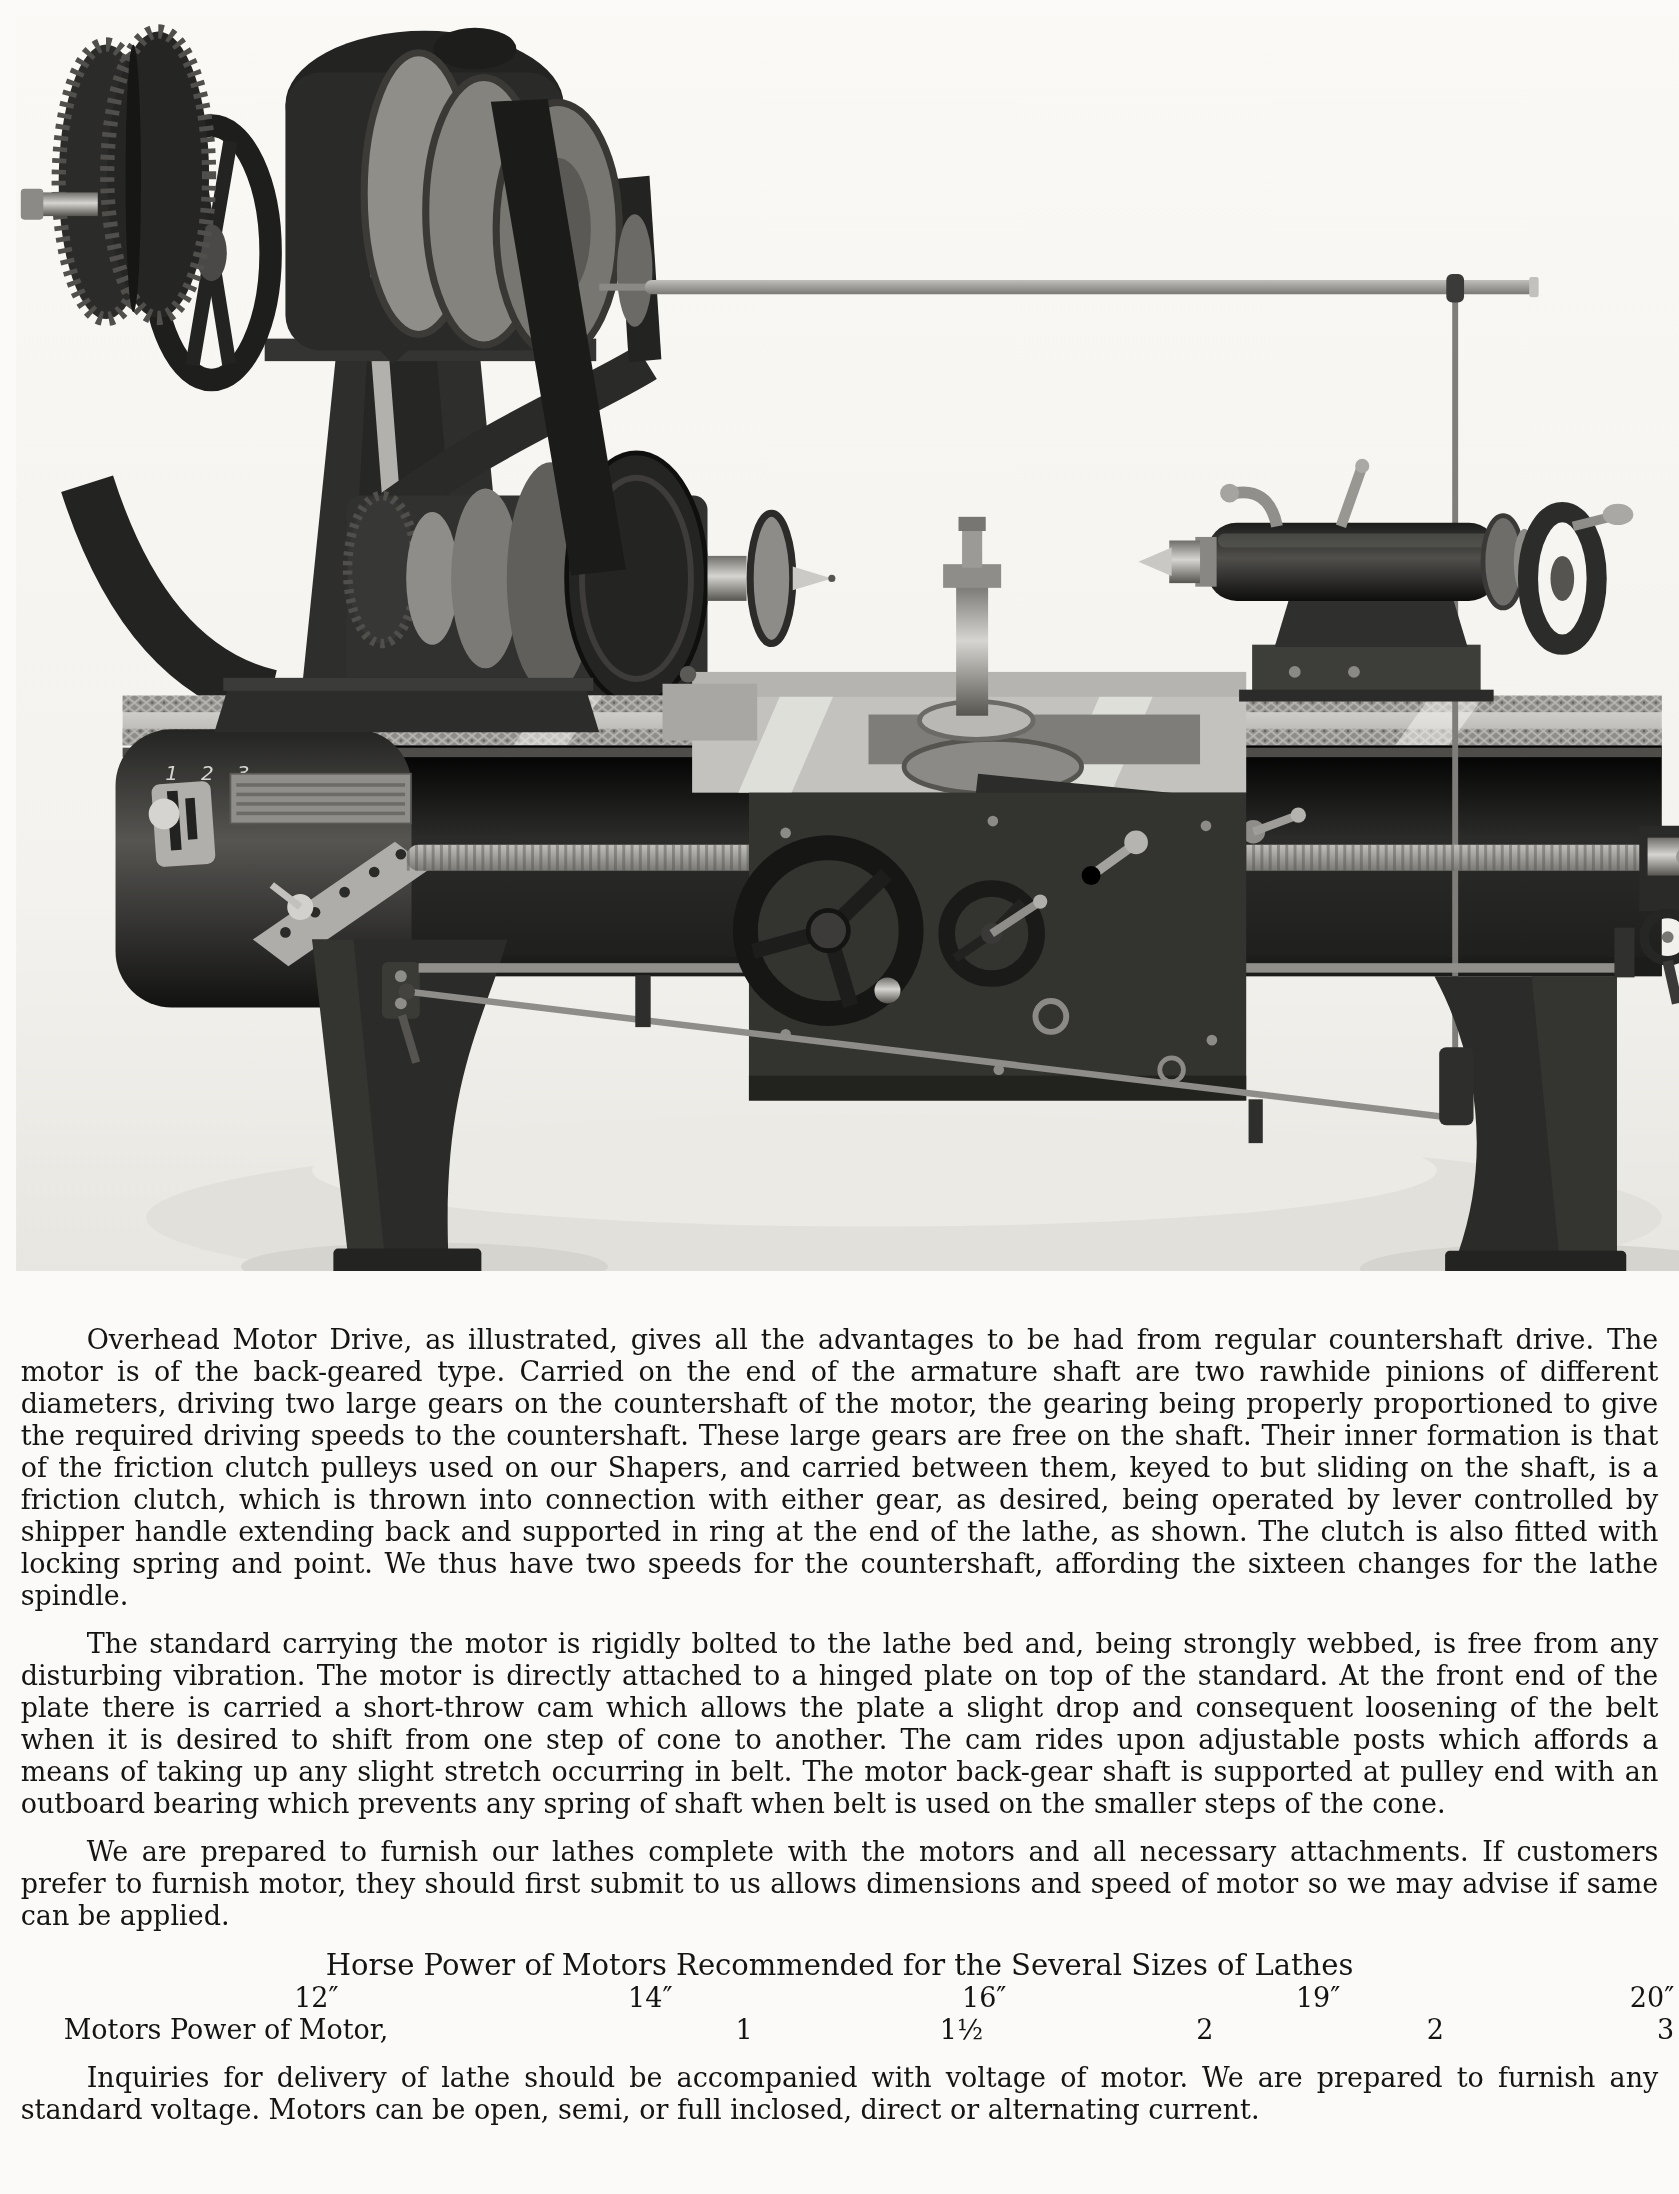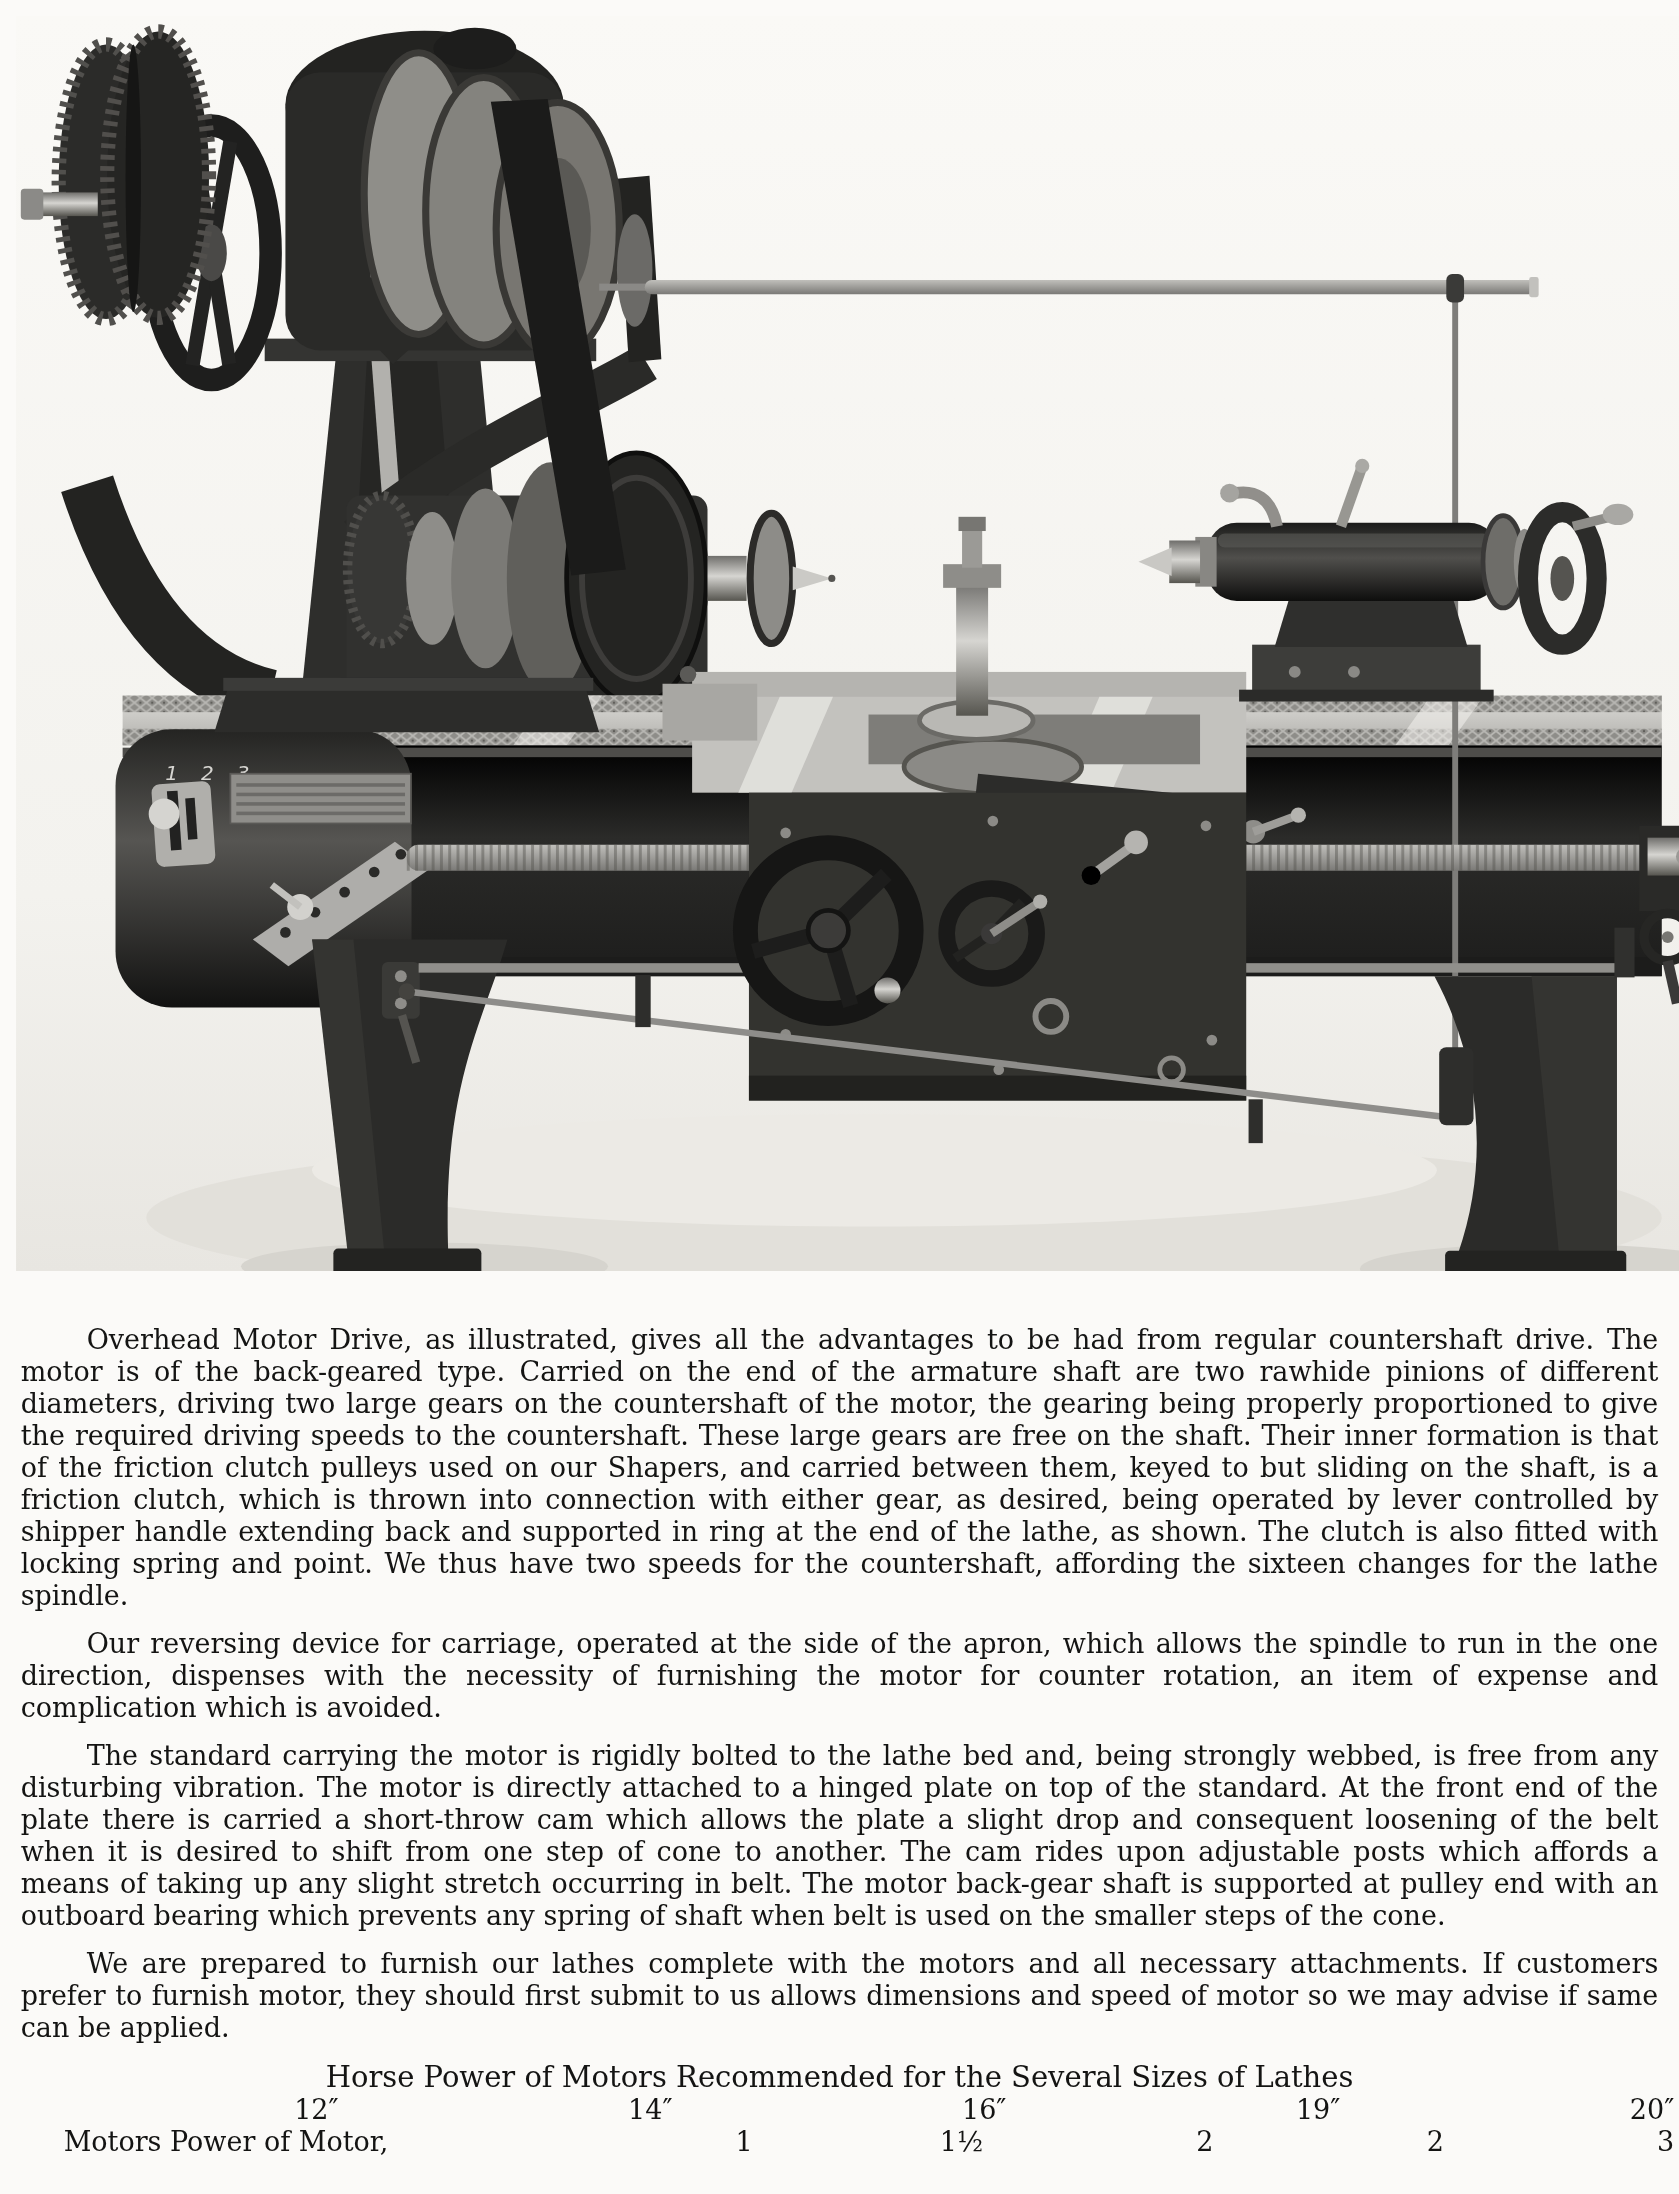--- a/index.html
+++ b/index.html
@@ -329,21 +329,20 @@
         <rect x="1046" y="1620" width="26" height="88" fill="#2e2e2c"></rect>
         <rect x="2082" y="1830" width="24" height="74" fill="#2e2e2c"></rect>
         <circle cx="2094" cy="1914" r="12" fill="none" stroke="#57565:2" stroke-width="8"></circle>
         <rect x="2404" y="1742" width="58" height="132" rx="12" fill="#2e2e2c"></rect>
       </g>
     </svg>
   </figure>
 
   <section class="copy">
     <p class="para">Overhead Motor Drive, as illustrated, gives all the advantages to be had from regular countershaft drive.  The motor is of the back-geared type.  Carried on the end of the armature shaft are two rawhide pinions of different diameters, driving two large gears on the countershaft of the motor, the gearing being properly proportioned to give the required driving speeds to the countershaft.  These large gears are free on the shaft.  Their inner formation is that of the friction clutch pulleys used on our Shapers, and carried between them, keyed to but sliding on the shaft, is a friction clutch, which is thrown into connection with either gear, as desired, being operated by lever controlled by shipper handle extending back and supported in ring at the end of the lathe, as shown.  The clutch is also fitted with locking spring and point.  We thus have two speeds for the countershaft, affording the sixteen changes for the lathe spindle.</p>
-    <p class="para">Our reversing device for carriage, operated at the side of the apron, which allows the spindle to run in the one direction, dispenses with the necessity of furnishing the motor for counter rotation, an item of expense and complication which is avoided.</p>
     <p class="para">The standard carrying the motor is rigidly bolted to the lathe bed and, being strongly webbed, is free from any disturbing vibration.  The motor is directly attached to a hinged plate on top of the standard.  At the front end of the plate there is carried a short-throw cam which allows the plate a slight drop and consequent loosening of the belt when it is desired to shift from one step of cone to another.  The cam rides upon adjustable posts which affords a means of taking up any slight stretch occurring in belt.  The motor back-gear shaft is supported at pulley end with an outboard bearing which prevents any spring of shaft when belt is used on the smaller steps of the cone.</p>
     <p class="para">We are prepared to furnish our lathes complete with the motors and all necessary attachments.  If customers prefer to furnish motor, they should first submit to us allows dimensions and speed of motor so we may advise if same can be applied.</p>
 
     <h2 class="hp-heading">Horse Power of Motors Recommended for the Several Sizes of Lathes</h2>
 
     <div class="hp-table">
       <div class="hp-row">
         <span class="hp-val">12″</span>
         <span class="hp-val">14″</span>
         <span class="hp-val">16″</span>
@@ -353,15 +352,16 @@
       <div class="hp-row">
         <span class="hp-label">Motors Power of Motor,</span>
         <span class="hp-val">1</span>
         <span class="hp-val">1½</span>
         <span class="hp-val">2</span>
         <span class="hp-val">2</span>
         <span class="hp-val">3</span>
       </div>
     </div>
 
+    <p class="para">Inquiries for delivery of lathe should be accompanied with voltage of motor.  We are prepared to furnish any standard voltage.  Motors can be open, semi, or full inclosed, direct or alternating current.</p>
   </section>
 </div>
 
 
 </body></html>

